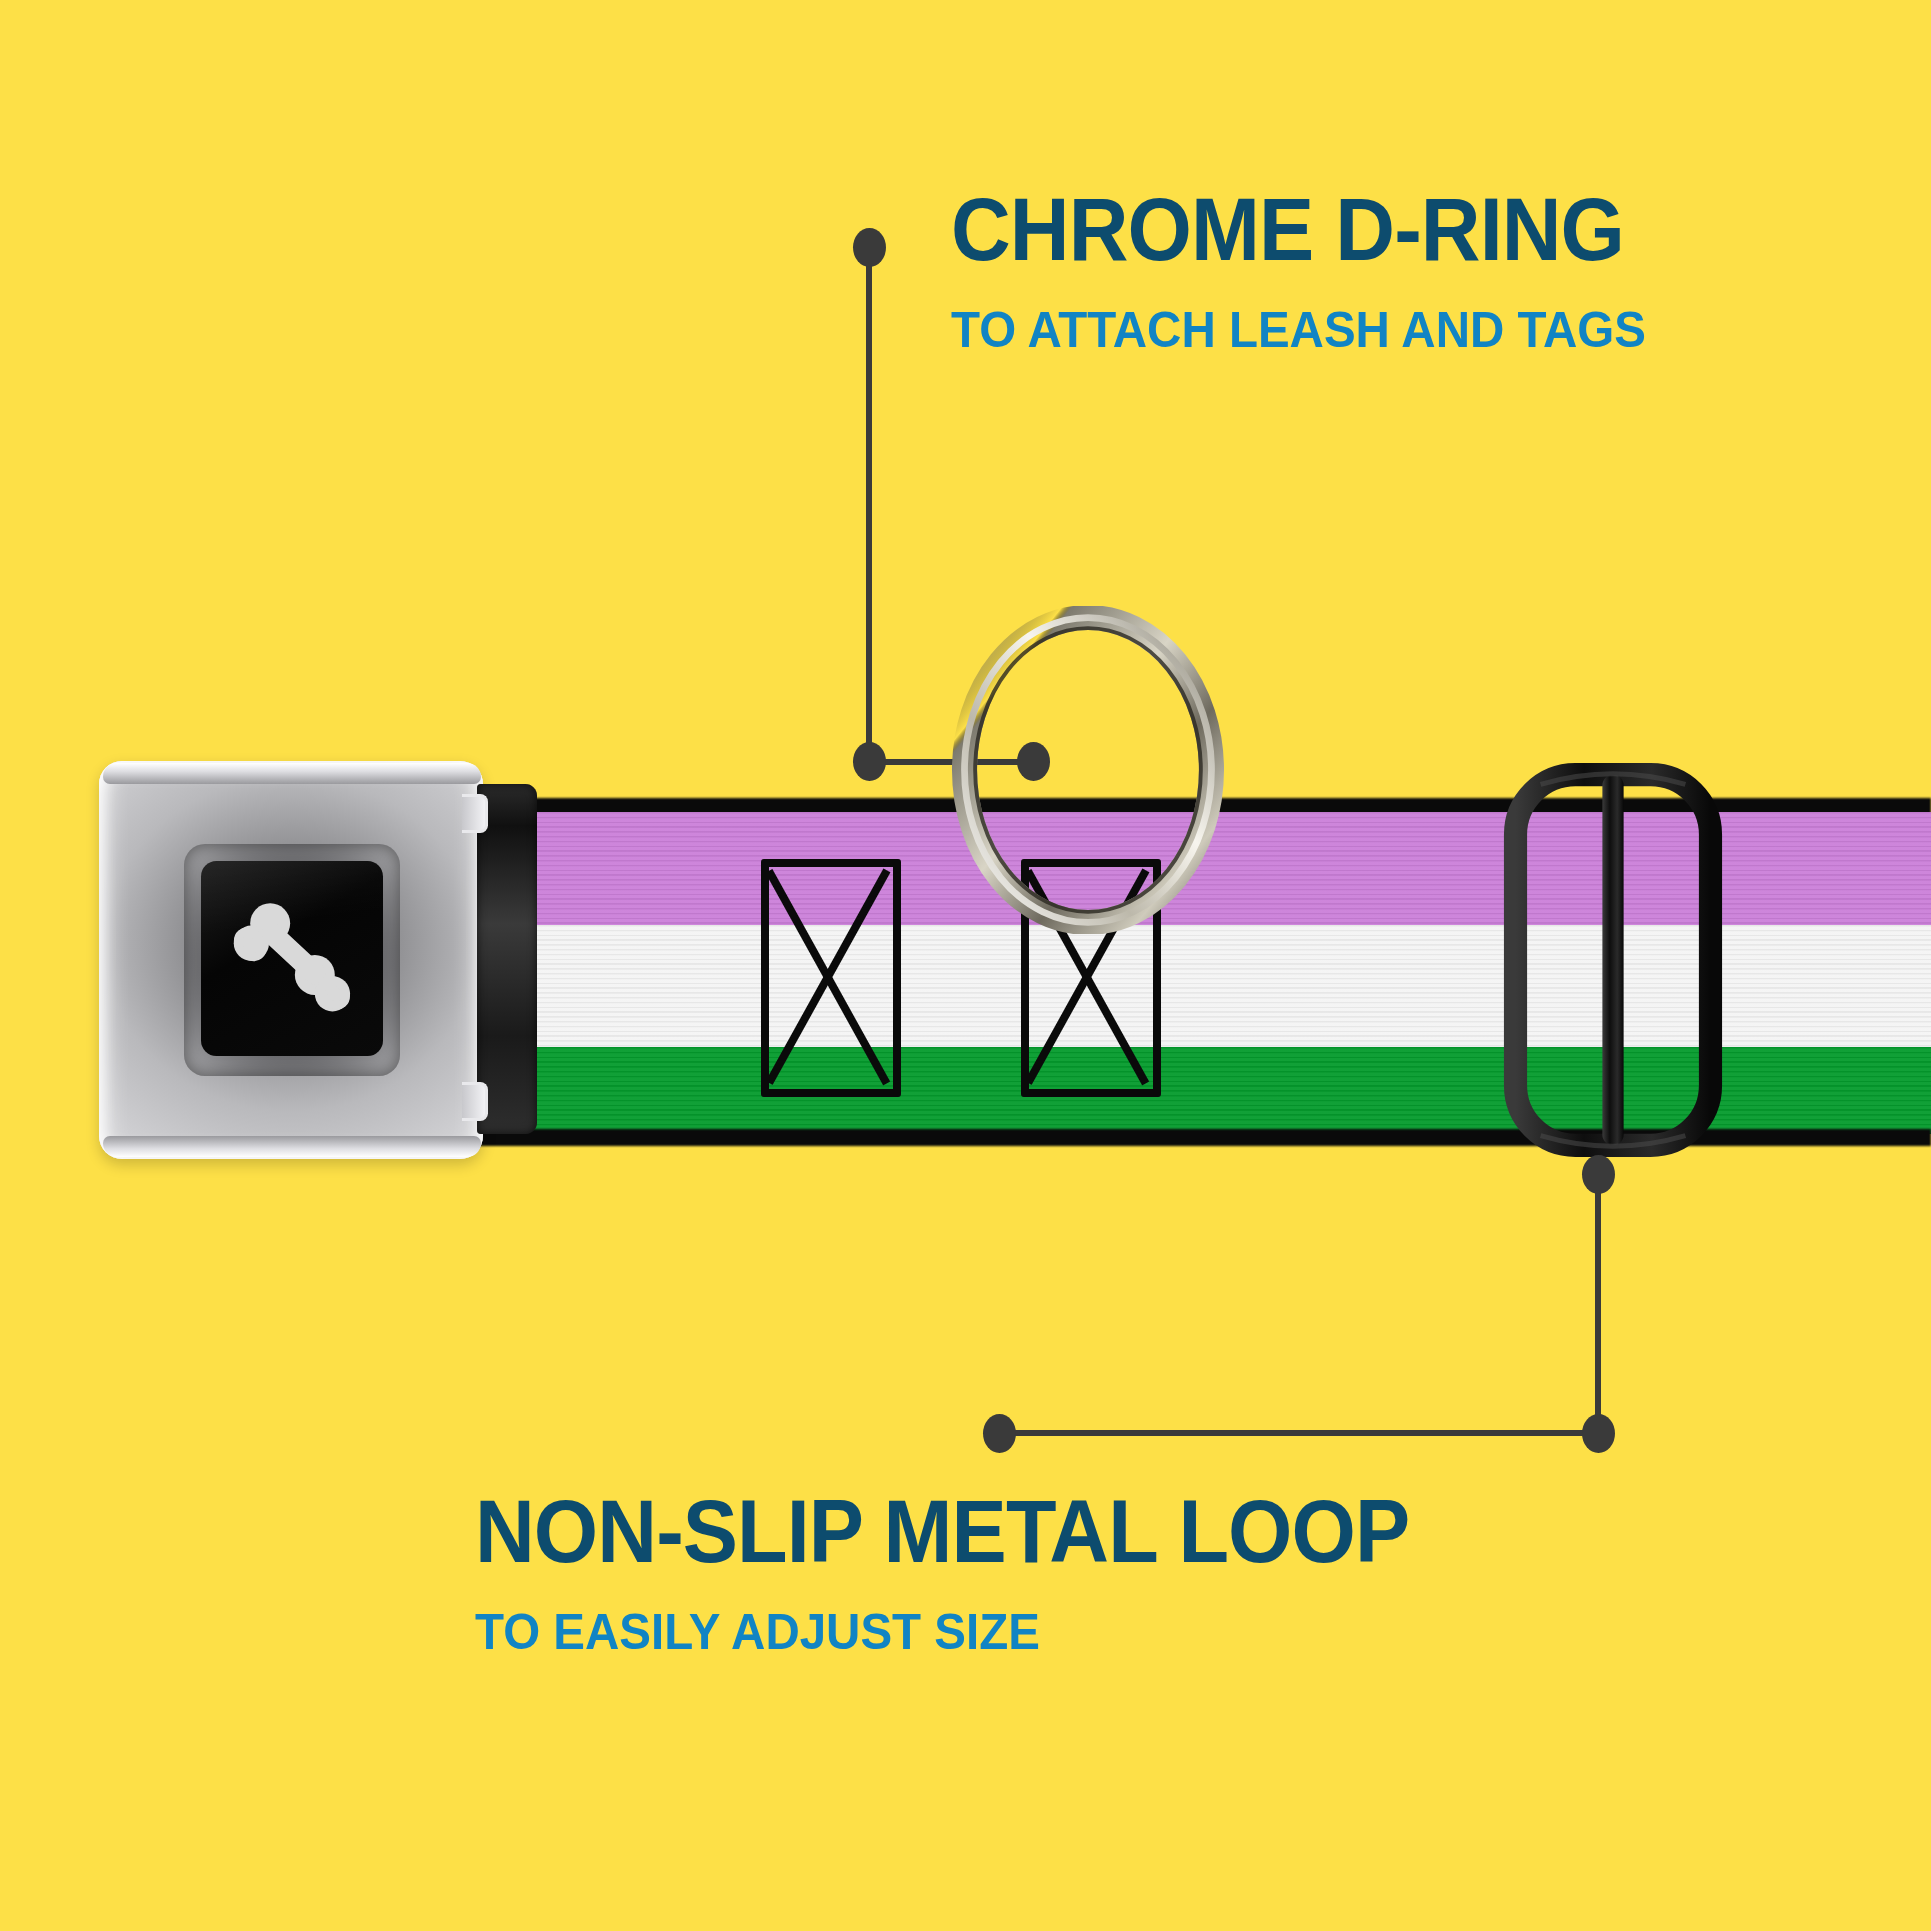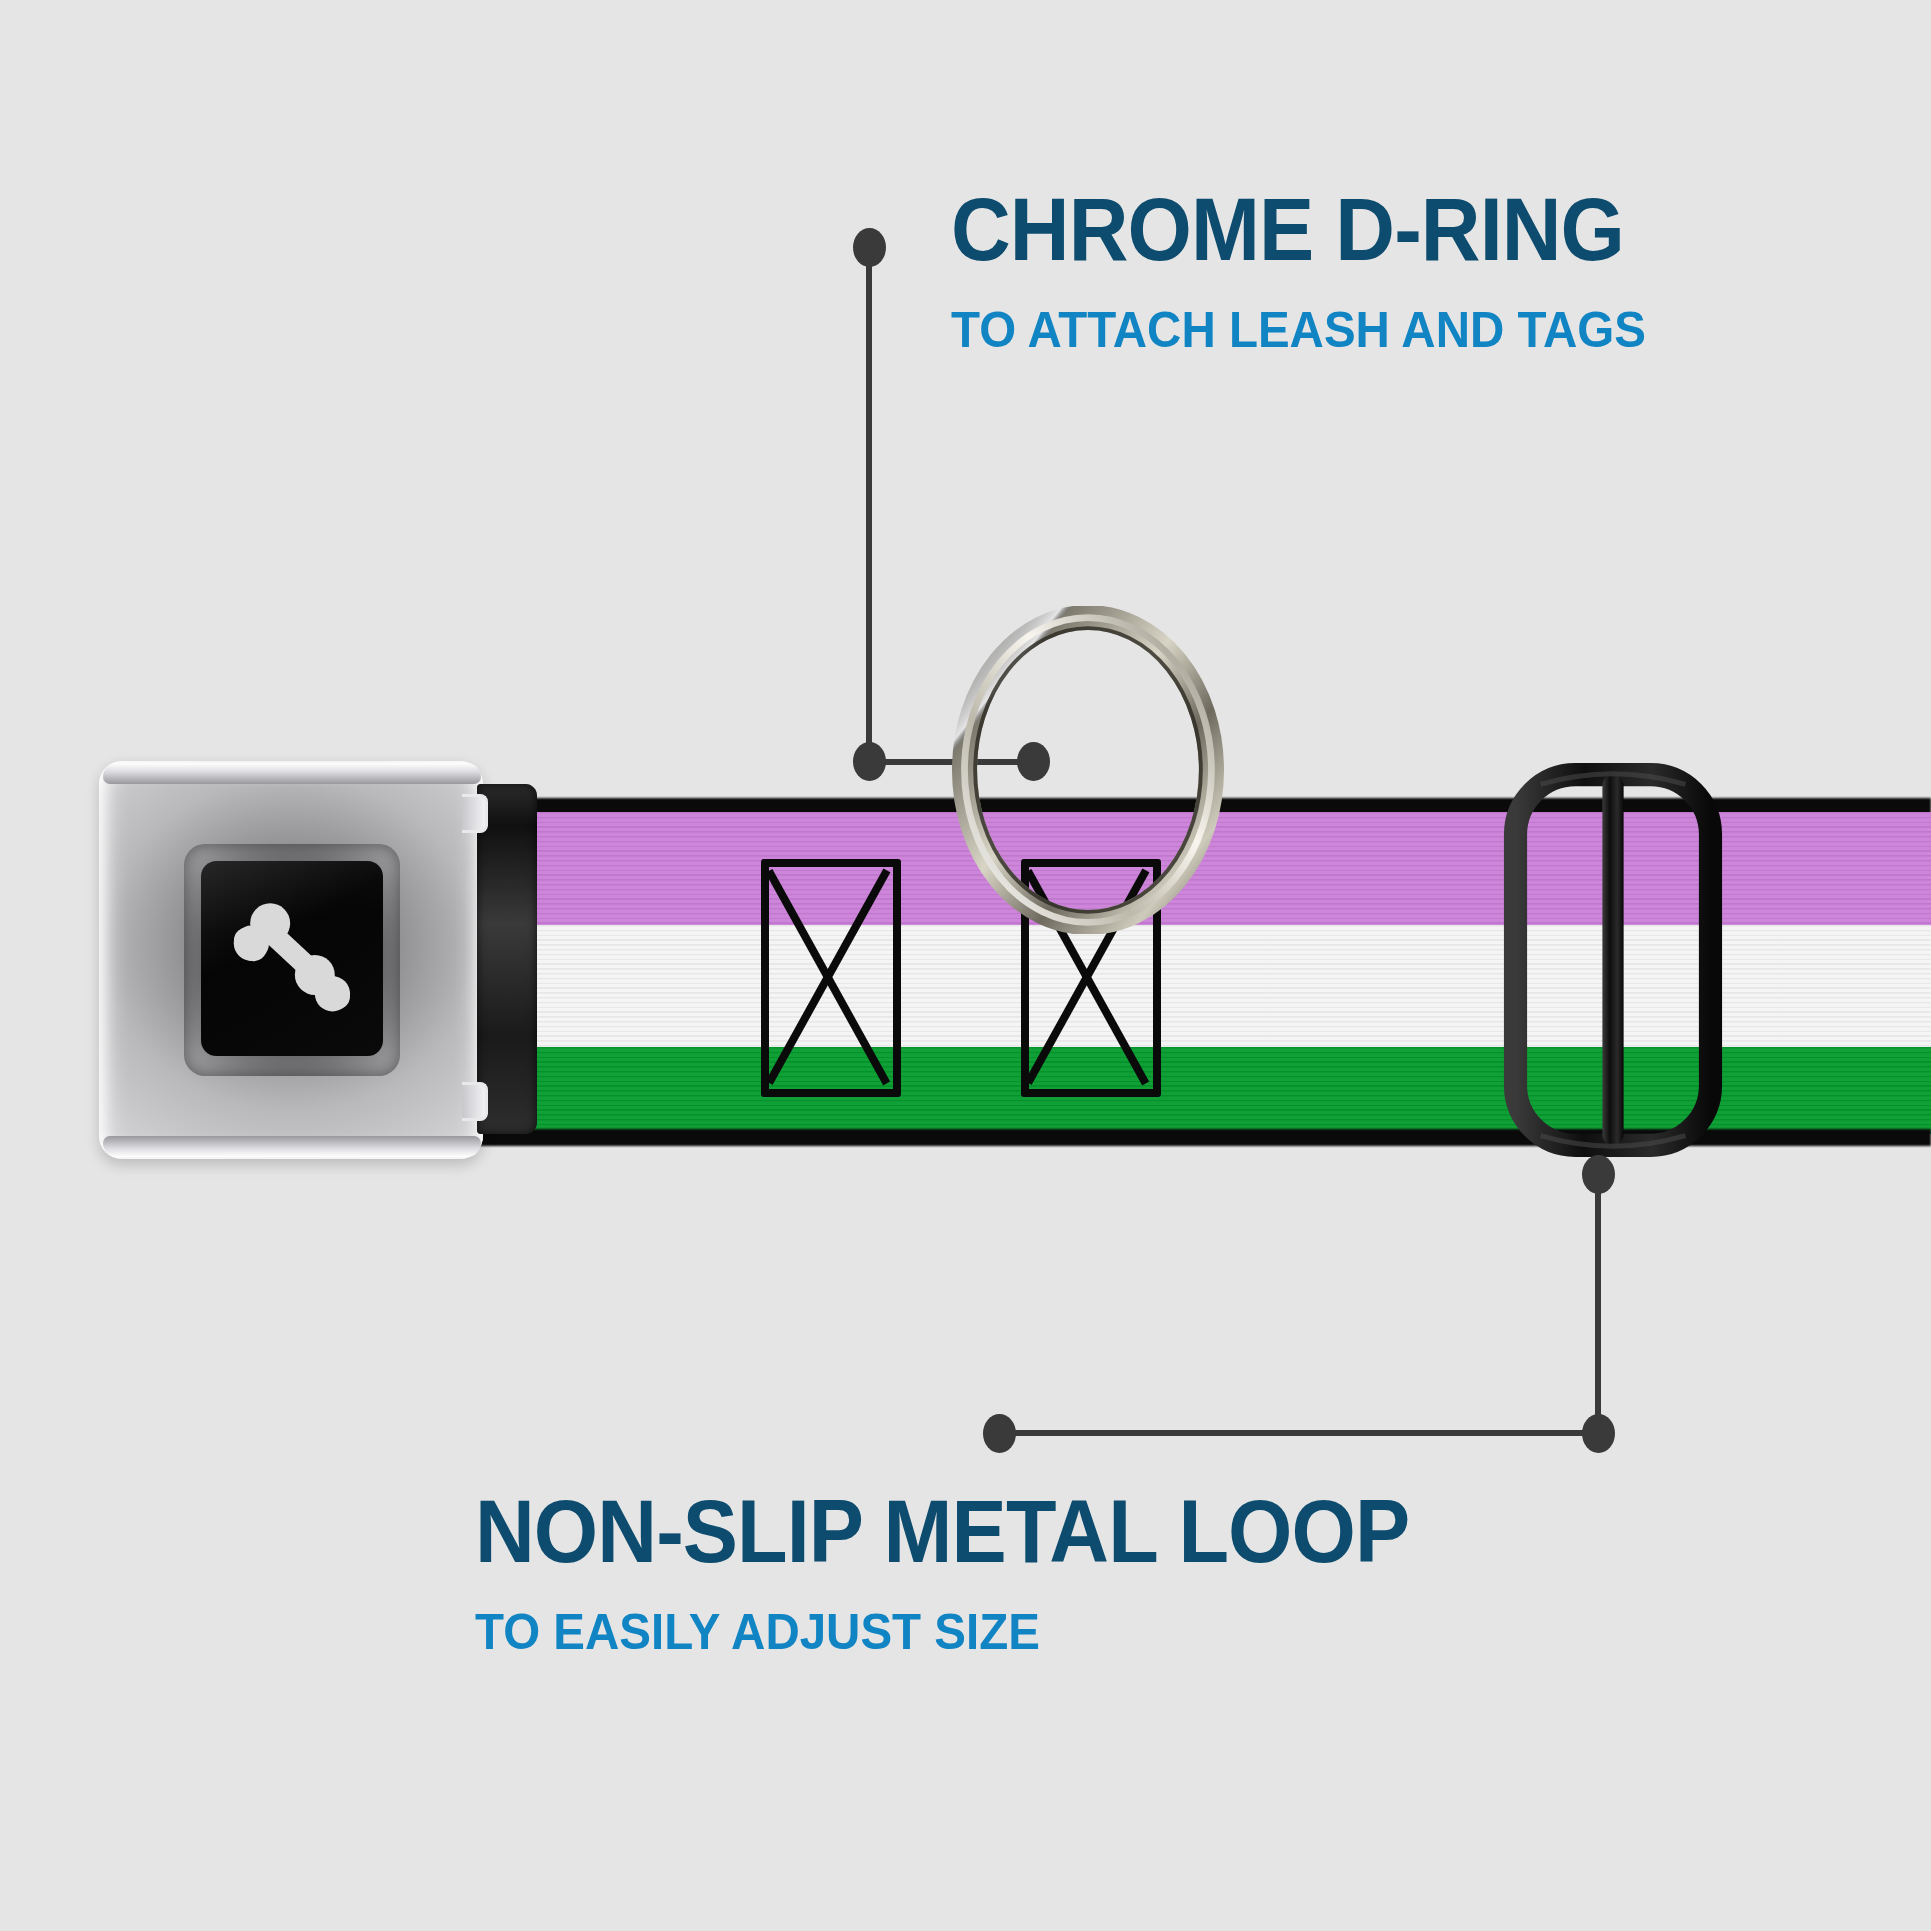--- a/index.html
+++ b/index.html
@@ -4,21 +4,21 @@
 <style>
   html, body {
     margin: 0;
     padding: 0;
     background: #ffffff;
   }
   #page {
     position: relative;
     width: 1931px;
     height: 1931px;
-    background: #e5e5e5;
+    background: #fde047;
     overflow: hidden;
     font-family: "Liberation Sans", sans-serif;
   }
 
   
   .callout-title {
     position: absolute;
     font-family: "Liberation Sans", sans-serif;
     font-weight: bold;
     font-size: 89px;

